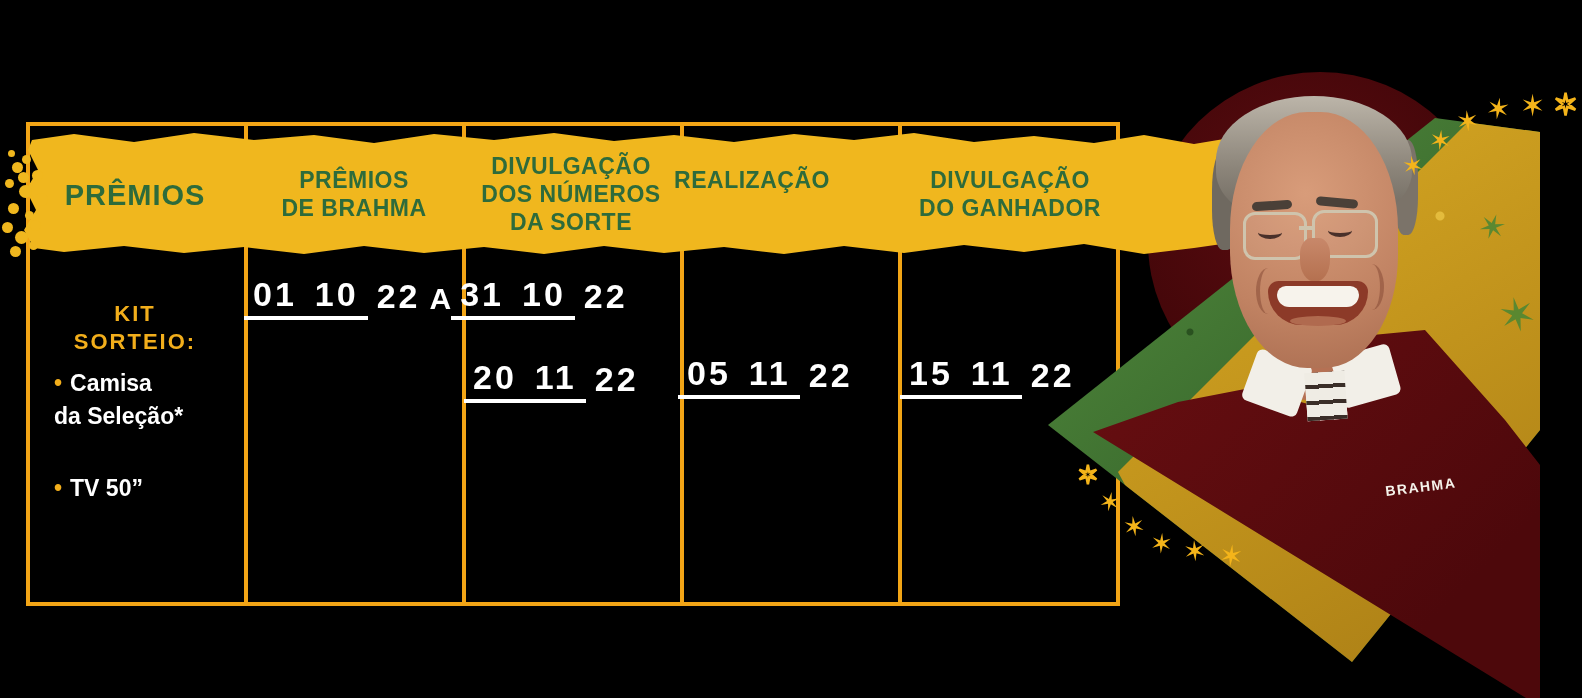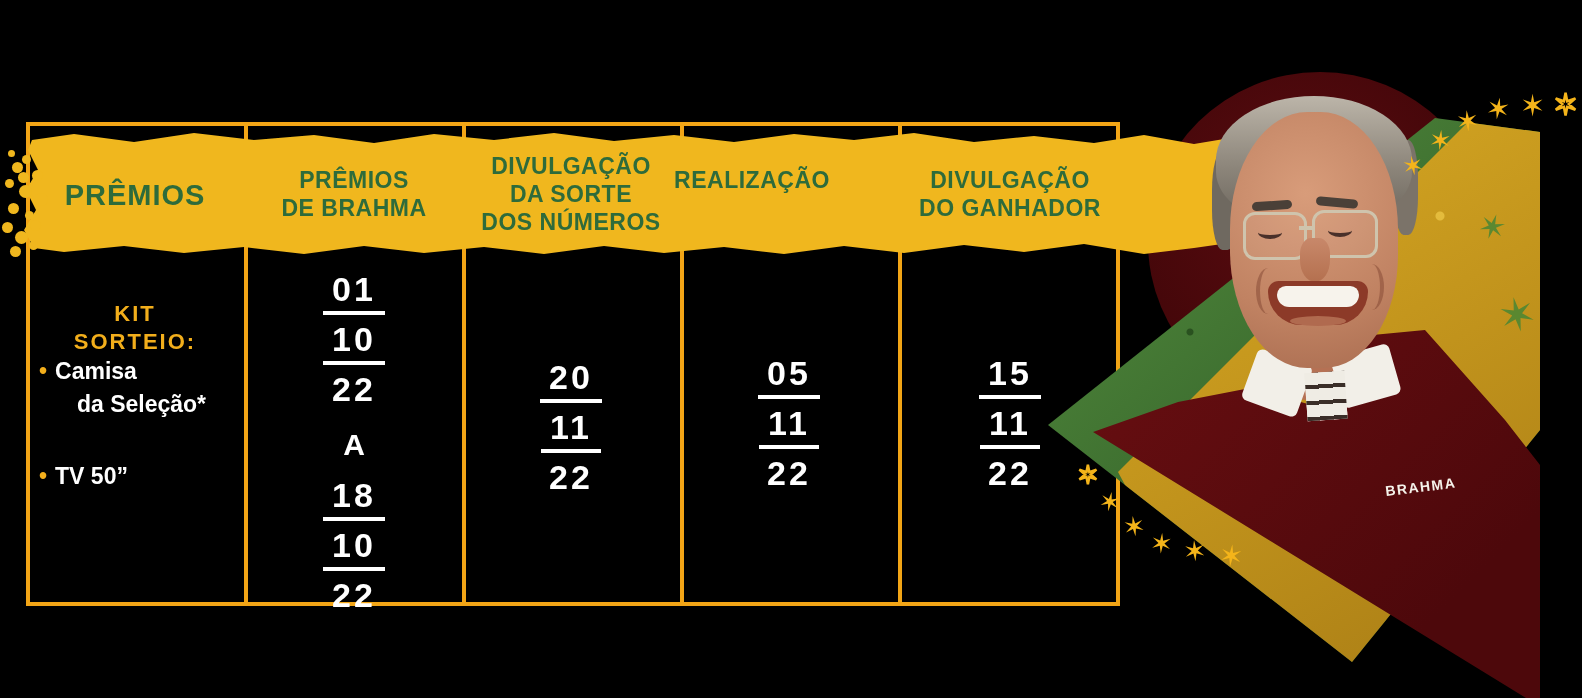--- a/index.html
+++ b/index.html
@@ -38,26 +38,26 @@
   .hdr{
     position:absolute;z-index:4;text-align:center;color:#2e6b3b;font-weight:bold;
     letter-spacing:.5px;line-height:1.22;font-size:23px;
   }
   .hdr span{display:block;}
   .hdr.big{font-size:29px;letter-spacing:1px;}
   
   .prizes{position:absolute;left:26px;top:300px;width:218px;z-index:2;text-align:center;}
   .prizes .title{color:#f2ae1b;font-weight:bold;font-size:22px;letter-spacing:2px;line-height:1.25;}
   .prizes .title span{display:block;}
-  .items{text-align:left;padding-left:13px;color:#fff;font-weight:bold;font-size:23px;}
+  .items{margin-top:12px;text-align:left;padding-left:28px;color:#fff;font-weight:bold;font-size:23px;}
   .item{margin-bottom:40px;line-height:1.42;}
   .item .bullet{color:#f2ae1b;margin-right:8px;}
   .item span{white-space:nowrap;}
-  .item .l2{display:block;text-align:center;}
-  .date-col{position:absolute;z-index:2;width:100%;display:flex;flex-direction:column;align-items:center;}
+  .item .l2{display:block;}
+  .date-col{position:absolute;z-index:2;width:100%;display:flex;align-items:center;}
   .dnum{
     display:inline-block;color:#fff;font-weight:bold;font-size:34px;line-height:1;
     letter-spacing:3px;padding:0 9px 5px 9px;margin-bottom:7px;text-align:center;
   }
   .dnum.u{border-bottom:4px solid #fff;}
   .conn{color:#fff;font-weight:bold;font-size:30px;margin:10px 0 16px 0;}
   
   .halo{position:absolute;left:1148px;top:72px;width:344px;height:340px;border-radius:50%;
     background:radial-gradient(circle at 45% 40%,#5a0c10,#420609 72%);z-index:2;}
   .flag{position:absolute;left:1040px;top:100px;width:500px;height:580px;z-index:2;
@@ -131,22 +131,22 @@
 
   <div class="hdr big" style="left:26px;top:178px;width:218px;">
     <span>PRÊMIOS</span>
   </div>
   <div class="hdr" style="left:244px;top:166px;width:220px;">
     <span>PRÊMIOS</span>
     <span>DE BRAHMA</span>
   </div>
   <div class="hdr" style="left:464px;top:152px;width:214px;">
     <span>DIVULGAÇÃO</span>
+    <span>DOS NÚMEROS</span>
     <span>DA SORTE</span>
-    <span>DOS NÚMEROS</span>
   </div>
   <div class="hdr" style="left:641px;top:166px;width:222px;">
     <span>REALIZAÇÃO</span>
   </div>
   <div class="hdr" style="left:900px;top:166px;width:220px;">
     <span>DIVULGAÇÃO</span>
     <span>DO GANHADOR</span>
   </div>
 
   <div class="prizes">
@@ -163,21 +163,21 @@
         <span class="bullet">•</span><span>TV 50”</span>
       </div>
     </div>
   </div>
 
   <div class="date-col" style="left:244px;top:272px;width:220px;">
     <span class="dnum u">01</span>
     <span class="dnum u">10</span>
     <span class="dnum">22</span>
     <span class="conn">A</span>
-    <span class="dnum u">18</span>
+    <span class="dnum u">31</span>
     <span class="dnum u">10</span>
     <span class="dnum">22</span>
   </div>
 
   <div class="date-col" style="left:464px;top:360px;width:214px;">
     <span class="dnum u">20</span>
     <span class="dnum u">11</span>
     <span class="dnum">22</span>
   </div>
 

